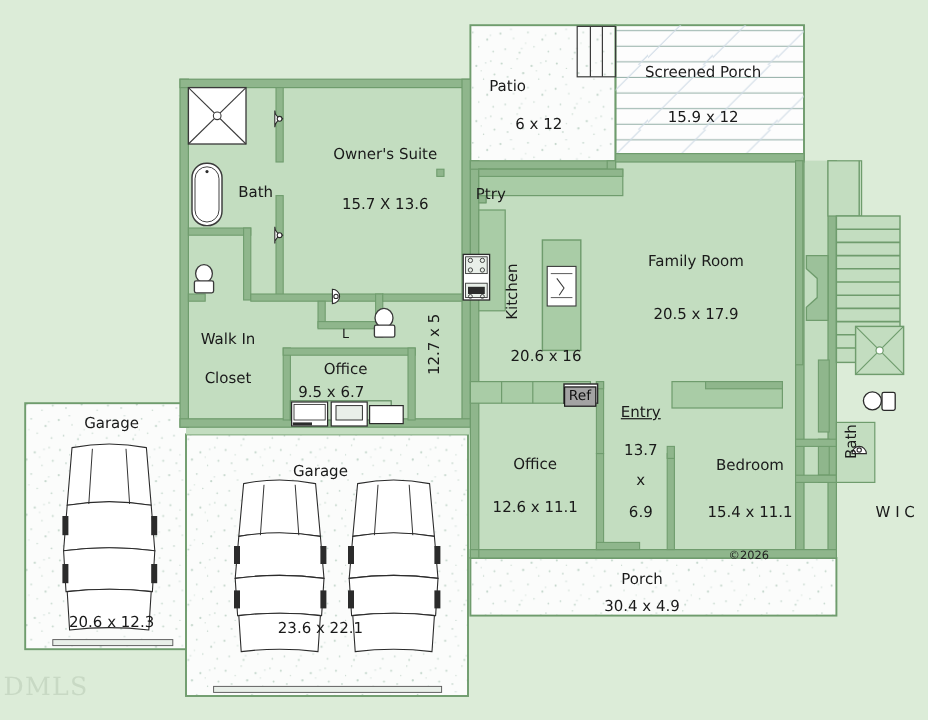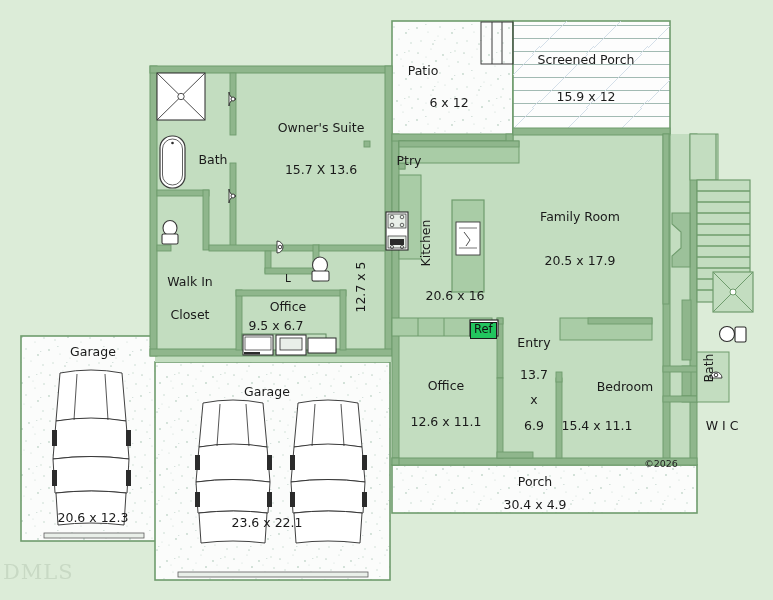--- a/index.html
+++ b/index.html
@@ -19,21 +19,21 @@
     line-height:1.05;
     transform-origin:center center;
   }
   .lbl.room{font-size:12.5px;}
   .lbl.dim{font-size:12.5px;}
   .lbl.small{font-size:10.5px;}
   .rot90{transform:translate(-50%,-50%) rotate(-90deg);}
   .ctrpos{transform:translate(-50%,-50%);}
   .ref-box{
     position:absolute;
-    background:#22c55e;
+    background:#a3a3a3;
     border:1.4px solid #1a1a1a;
     font-size:11.5px;
     padding:0px 3px 1px 3px;
     color:#111;
     font-family:"DejaVu Sans", sans-serif;
     line-height:1.2;
   }
   .wm{
     position:absolute;
     left:3px;top:560px;
@@ -385,45 +385,45 @@
 <div class="lbl room rot90" style="left:426px;top:243px;">Kitchen</div>
 <div class="lbl dim ctrpos" style="left:455px;top:296px;">20.6 x 16</div>
 
 <div class="lbl room ctrpos" style="left:409px;top:161px;">Ptry</div>
 
 <div class="ref-box" style="left:470px;top:322px;">Ref</div>
 
 <div class="lbl room ctrpos" style="left:580px;top:217px;">Family Room</div>
 <div class="lbl dim ctrpos" style="left:580px;top:261px;">20.5 x 17.9</div>
 
-<div class="lbl room ctrpos" style="left:534px;top:343px;">Entry</div>
+<div class="lbl room ctrpos" style="left:534px;top:343px;text-decoration:underline;">Entry</div>
 <div class="lbl dim ctrpos" style="left:534px;top:375px;">13.7</div>
 <div class="lbl dim ctrpos" style="left:534px;top:400px;">x</div>
 <div class="lbl dim ctrpos" style="left:534px;top:426px;">6.9</div>
 
 <div class="lbl room ctrpos" style="left:446px;top:386px;">Office</div>
 <div class="lbl dim ctrpos" style="left:446px;top:422px;">12.6 x 11.1</div>
 
 <div class="lbl room ctrpos" style="left:625px;top:387px;">Bedroom</div>
-<div class="lbl dim ctrpos" style="left:597px;top:426px;">15.4 x 11.1</div>
+<div class="lbl dim ctrpos" style="left:625px;top:426px;">15.4 x 11.1</div>
 
 <div class="lbl room rot90" style="left:709px;top:368px;">Bath</div>
 
-<div class="lbl room ctrpos" style="left:722px;top:426px;">W I C</div>
+<div class="lbl room ctrpos" style="left:746px;top:426px;">W I C</div>
 
 <div class="lbl room ctrpos" style="left:423px;top:71px;">Patio</div>
 <div class="lbl dim ctrpos" style="left:449px;top:103px;">6 x 12</div>
 
 <div class="lbl room ctrpos" style="left:586px;top:60px;">Screened Porch</div>
 <div class="lbl dim ctrpos" style="left:586px;top:97px;">15.9 x 12</div>
 
 <div class="lbl room ctrpos" style="left:535px;top:482px;">Porch</div>
 <div class="lbl dim ctrpos" style="left:535px;top:505px;">30.4 x 4.9</div>
 
 <div class="lbl room ctrpos" style="left:93px;top:352px;">Garage</div>
 <div class="lbl dim ctrpos" style="left:93px;top:518px;">20.6 x 12.3</div>
 
 <div class="lbl room ctrpos" style="left:267px;top:392px;">Garage</div>
 <div class="lbl dim ctrpos" style="left:267px;top:523px;text-align:center;">23.6 x 22.1</div>
 
-<div class="copy ctrpos" style="left:624px;top:463px;margin-left:37px;">©2026</div>
+<div class="copy ctrpos" style="left:624px;top:463px;">©2026</div>
 
 <div class="wm">DMLS</div>
 
 </body></html>

